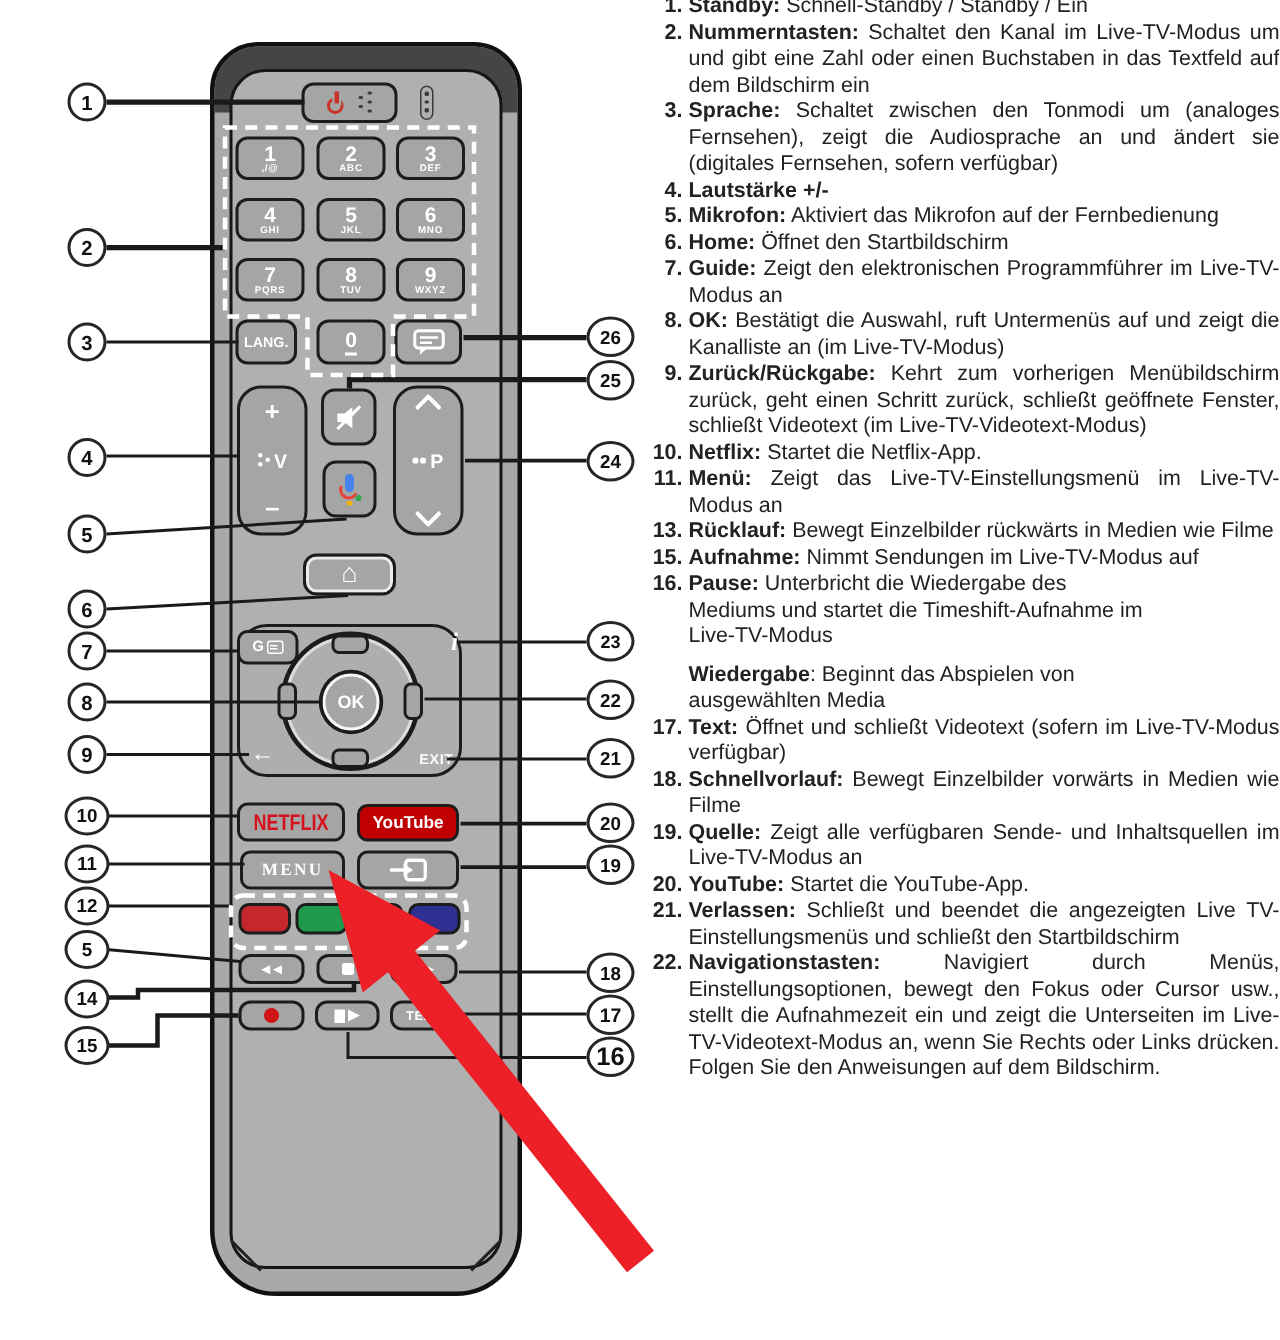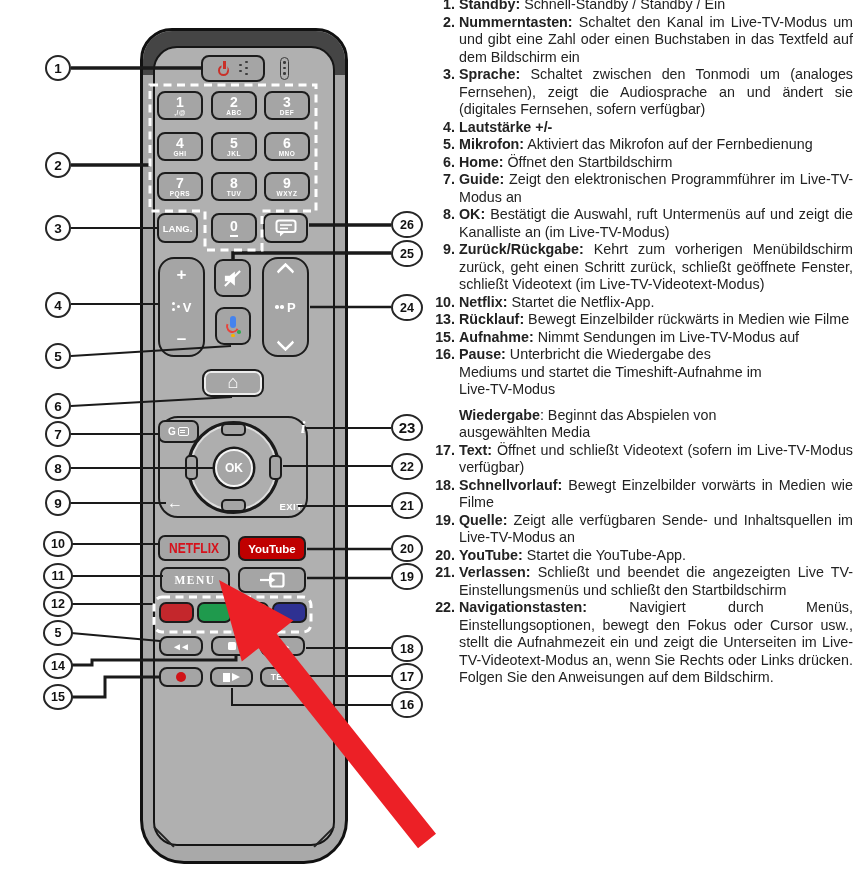--- a/index.html
+++ b/index.html
@@ -325,57 +325,58 @@
 
   <div class="co" style="left:391px;top:211px;width:32px;height:27px;font-size:12.5px;">
       <span>26</span>
     </div>
   <div class="co" style="left:391px;top:240px;width:32px;height:27px;font-size:12.5px;">
       <span>25</span>
     </div>
   <div class="co" style="left:391px;top:294px;width:32px;height:27px;font-size:12.5px;">
       <span>24</span>
     </div>
-  <div class="co" style="left:391px;top:414px;width:32px;height:27px;font-size:15px;">
+  <div class="co" style="left:391px;top:414px;width:32px;height:27px;font-size:12px;">
       <span>23</span>
     </div>
   <div class="co" style="left:391px;top:453px;width:32px;height:27px;font-size:12.5px;">
       <span>22</span>
     </div>
   <div class="co" style="left:391px;top:492px;width:32px;height:27px;font-size:12.5px;">
       <span>21</span>
     </div>
   <div class="co" style="left:391px;top:535px;width:32px;height:27px;font-size:12.5px;">
       <span>20</span>
     </div>
   <div class="co" style="left:391px;top:563px;width:32px;height:27px;font-size:12.5px;">
       <span>19</span>
     </div>
   <div class="co" style="left:391px;top:635px;width:32px;height:27px;font-size:12.5px;">
       <span>18</span>
     </div>
   <div class="co" style="left:391px;top:663px;width:32px;height:27px;font-size:13px;">
       <span>17</span>
     </div>
-  <div class="co" style="left:391px;top:691px;width:32px;height:27px;font-size:13px;">
+  <div class="co" style="left:391px;top:691px;width:32px;height:27px;font-size:17px;">
       <span>16</span>
     </div>
 
   <div id="instr">
     <ol>
       <li><span class="num">1.</span><span class="term">Standby:</span><span class="desc"> Schnell-Standby / Standby / Ein</span></li>
       <li><span class="num">2.</span><span class="term">Nummerntasten:</span><span class="desc"> Schaltet den Kanal im Live-TV-Modus um und gibt eine Zahl oder einen Buchstaben in das Textfeld auf dem Bildschirm ein</span></li>
       <li><span class="num">3.</span><span class="term">Sprache:</span><span class="desc"> Schaltet zwischen den Tonmodi um (analoges Fernsehen), zeigt die Audiosprache an und ändert sie (digitales Fernsehen, sofern verfügbar)</span></li>
       <li><span class="num">4.</span><span class="term">Lautstärke +/-</span><span class="desc"></span></li>
       <li><span class="num">5.</span><span class="term">Mikrofon:</span><span class="desc"> Aktiviert das Mikrofon auf der Fernbedienung</span></li>
       <li><span class="num">6.</span><span class="term">Home:</span><span class="desc"> Öffnet den Startbildschirm</span></li>
       <li><span class="num">7.</span><span class="term">Guide:</span><span class="desc"> Zeigt den elektronischen Programmführer im Live-TV-Modus an</span></li>
       <li><span class="num">8.</span><span class="term">OK:</span><span class="desc"> Bestätigt die Auswahl, ruft Untermenüs auf und zeigt die Kanalliste an (im Live-TV-Modus)</span></li>
       <li><span class="num">9.</span><span class="term">Zurück/Rückgabe:</span><span class="desc"> Kehrt zum vorherigen Menübildschirm zurück, geht einen Schritt zurück, schließt geöffnete Fenster, schließt Videotext (im Live-TV-Videotext-Modus)</span></li>
       <li><span class="num">10.</span><span class="term">Netflix:</span><span class="desc"> Startet die Netflix-App.</span></li>
+      <li><span class="num">11.</span><span class="term">Menü:</span><span class="desc"> Zeigt das Live-TV-Einstellungsmenü im Live-TV-Modus an</span></li>
       <li><span class="num">13.</span><span class="term">Rücklauf:</span><span class="desc"> Bewegt Einzelbilder rückwärts in Medien wie Filme</span></li>
       <li><span class="num">15.</span><span class="term">Aufnahme:</span><span class="desc"> Nimmt Sendungen im Live-TV-Modus auf</span></li>
       <li class="left pre"><span class="num">16.</span><span class="term">Pause:</span><span class="desc"> Unterbricht die Wiedergabe des
 Mediums und startet die Timeshift-Aufnahme im
 Live-TV-Modus</span></li>
     </ol>
     <div id="note" class="pre"><span class="term">Wiedergabe</span><span class="desc">: Beginnt das Abspielen von
 ausgewählten Media</span></div>
     <ol>
       <li><span class="num">17.</span><span class="term">Text:</span><span class="desc"> Öffnet und schließt Videotext (sofern im Live-TV-Modus verfügbar)</span></li>

